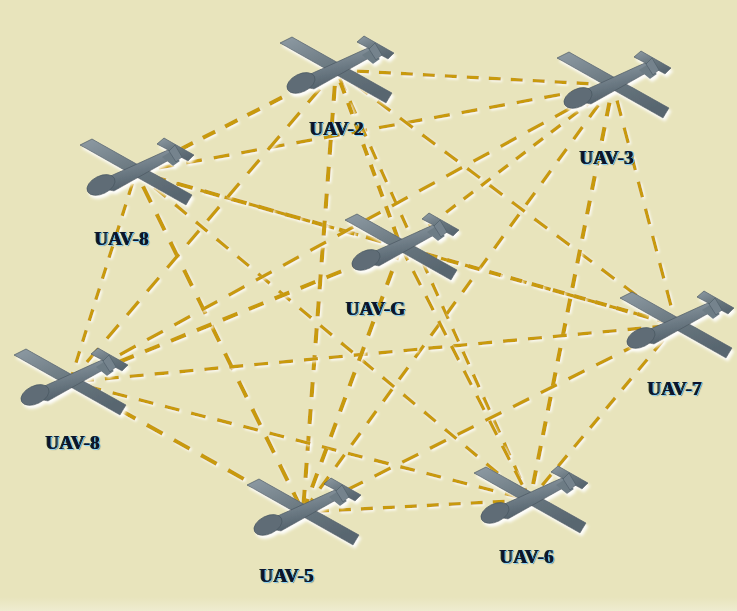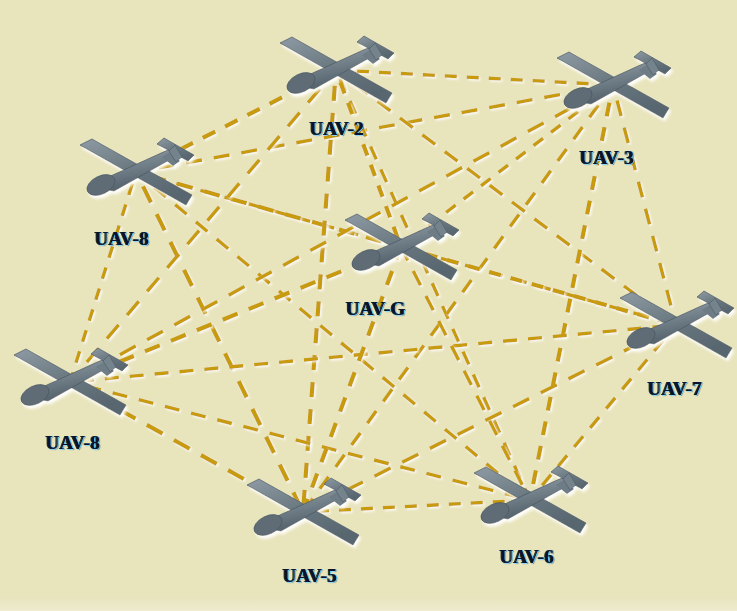--- a/index.html
+++ b/index.html
@@ -124,20 +124,20 @@
       <use xlink:href="#uav-glyph" transform="translate(468,463)" filter="url(#craftShadow)"></use>
       <use xlink:href="#uav-glyph" transform="translate(614,288)" filter="url(#craftShadow)"></use>
       <use xlink:href="#uav-glyph" transform="translate(339,210)" filter="url(#craftShadow)"></use>
     </svg>
 
   <div id="nodes-layer">
       <div class="uav-label" style="left: 122px; top: 228px;">UAV-8</div>
       <div class="uav-label" style="left: 337px; top: 118px;">UAV-2</div>
       <div class="uav-label" style="left: 607px; top: 147px; text-align: right;">UAV-3</div>
       <div class="uav-label" style="left: 73px; top: 432px;">UAV-8</div>
-      <div class="uav-label" style="left: 310px; top: 565px;">UAV-5</div>
+      <div class="uav-label" style="left: 287px; top: 565px;">UAV-5</div>
       <div class="uav-label" style="left: 527px; top: 546px;">UAV-6</div>
       <div class="uav-label" style="left: 675px; top: 378px; font-family: Liberation Serif, serif;">UAV-7</div>
       <div class="uav-label" style="left: 376px; top: 298px;">UAV-G</div>
     </div>
 
   <div class="bottom-wash"></div>
 </div>
 
 </body></html>

